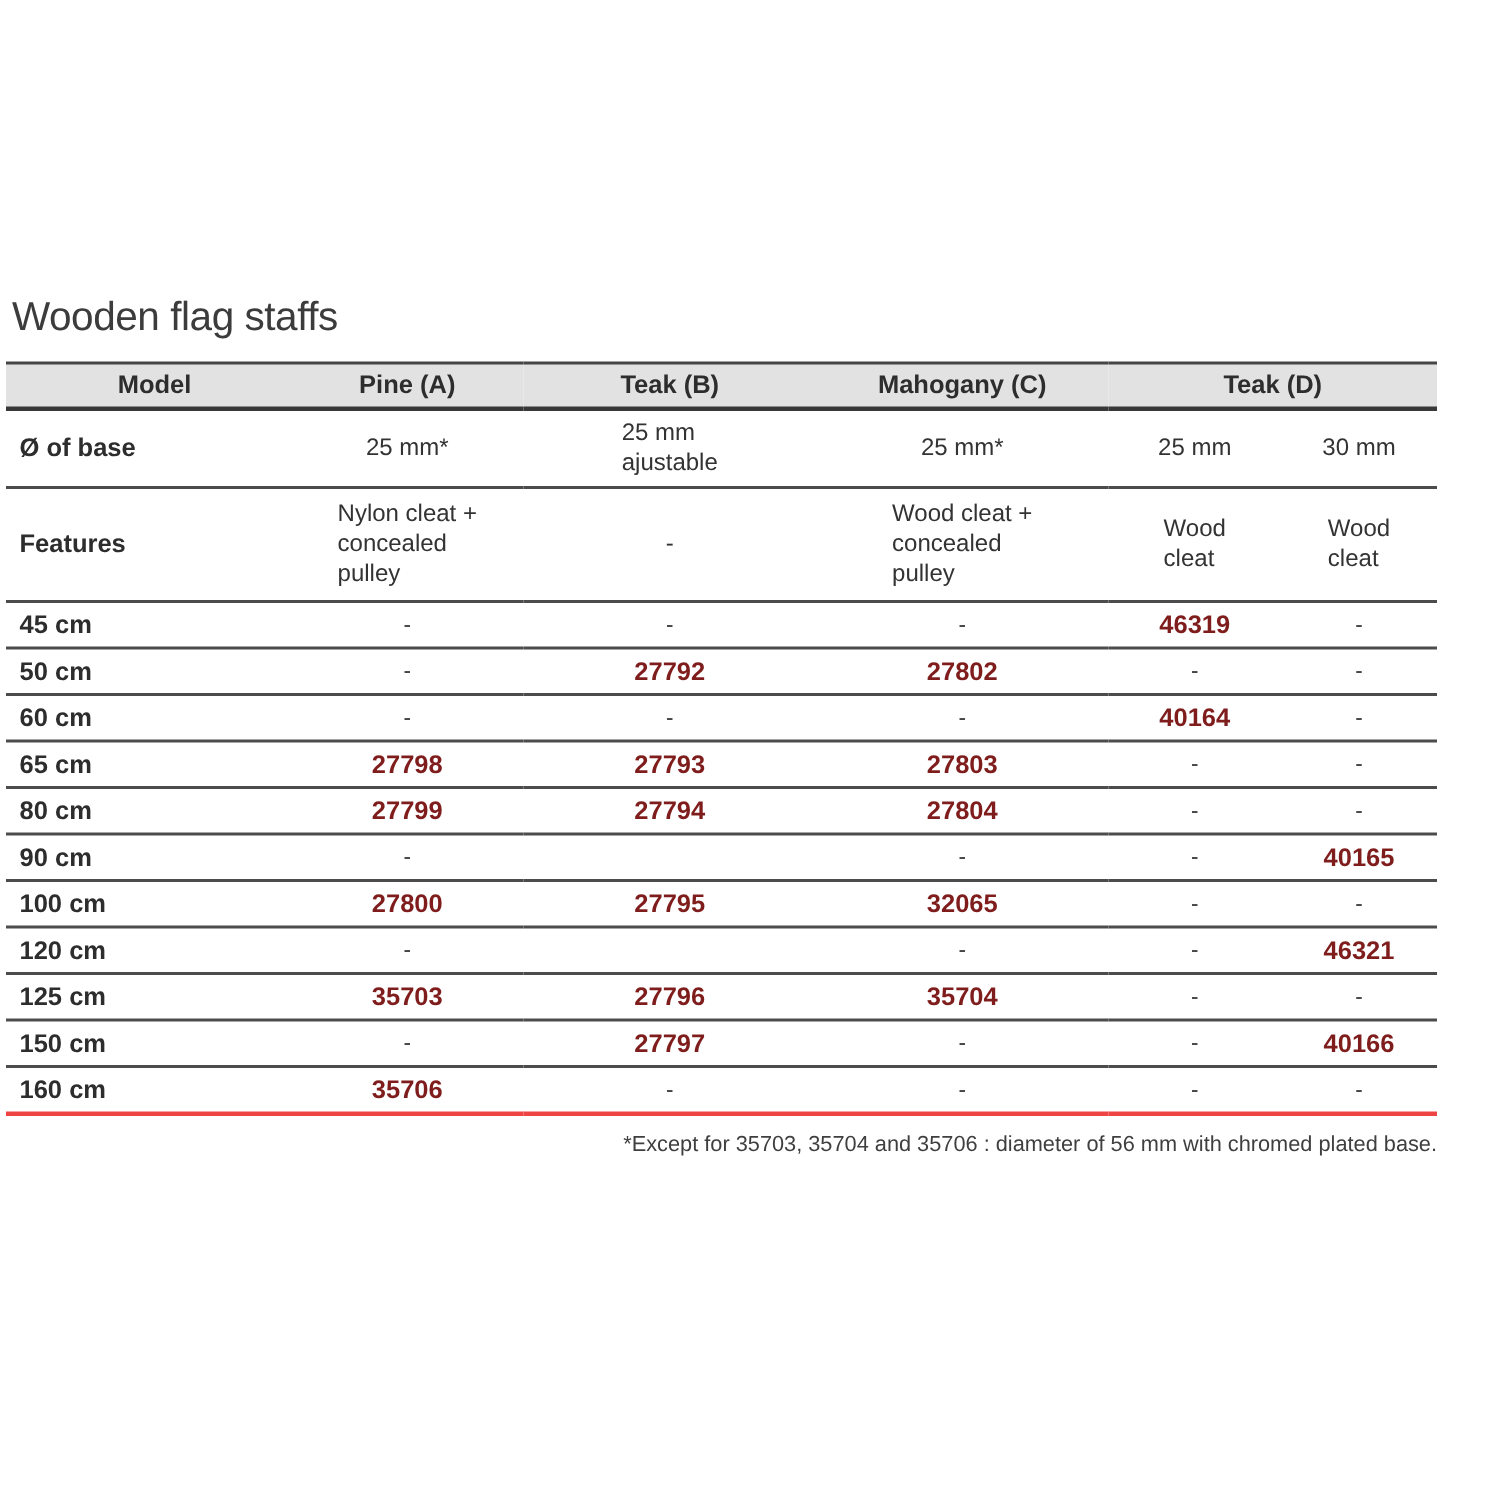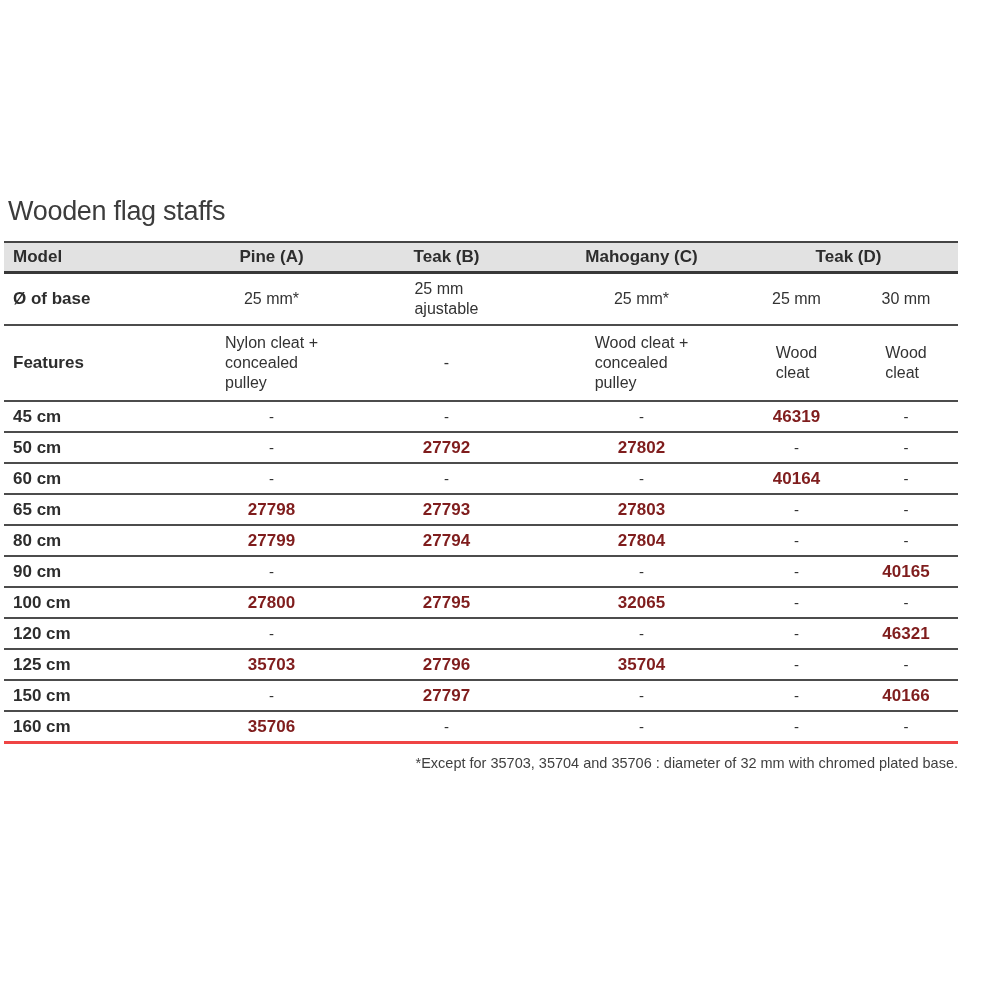--- a/index.html
+++ b/index.html
@@ -21,21 +21,21 @@
   col.c-pine-a{width:155px;}
   col.c-pine-b{width:195px;}
   col.c-mahogany{width:195px;}
   col.c-teak25{width:115px;}
   col.c-teak30{width:104px;}
   tr.r-header{background:#e2e2e2;height:30px;}
   tr.r-header td, tr.r-header th{
     font-size:17px;font-weight:bold;color:#2d2d2d;
     border-bottom:3px solid #383838;vertical-align:middle;
   }
-  th.h-model{text-align:left;padding-left:9px;}
+  th.h-model{text-align:center;padding-left:9px;}
   th.h-col{text-align:center;}
   tr.r-dia{height:53px;}
   tr.r-feat{height:76px;}
   tr.r-dia td, tr.r-feat td{border-bottom:2px solid #4c4c4c;vertical-align:middle;}
   td.label-cell{
     text-align:left;padding-left:9px;font-size:17px;font-weight:bold;color:#2d2d2d;
   }
   td.val-cell{text-align:center;font-size:16px;color:#333333;}
   td.val-cell .block{
     display:inline-block;text-align:left;white-space:pre-line;line-height:1.25;
@@ -183,14 +183,14 @@
           <td class="label-cell">160 cm</td>
           <td class="val-cell num">35706</td>
           <td class="val-cell">-</td>
           <td class="val-cell">-</td>
           <td class="val-cell">-</td>
           <td class="val-cell">-</td>
         </tr>
       </tbody>
   </table>
 
-  <div class="footnote">*Except for 35703, 35704 and 35706 : diameter of 32 mm with chromed plated base.</div>
+  <div class="footnote">*Except for 35703, 35704 and 35706 : diameter of 56 mm with chromed plated base.</div>
 </div>
 
 </body></html>

